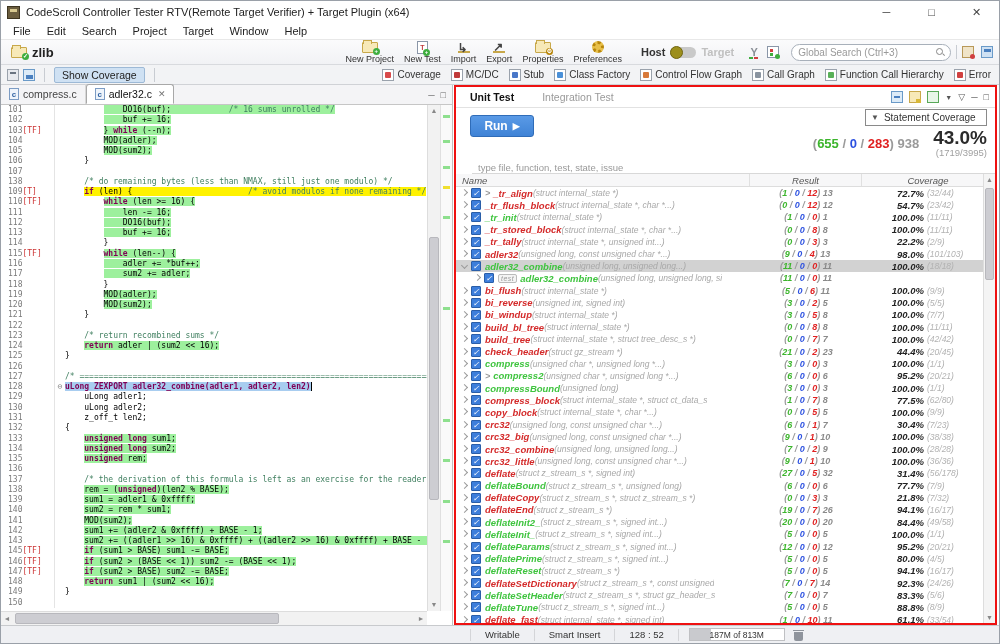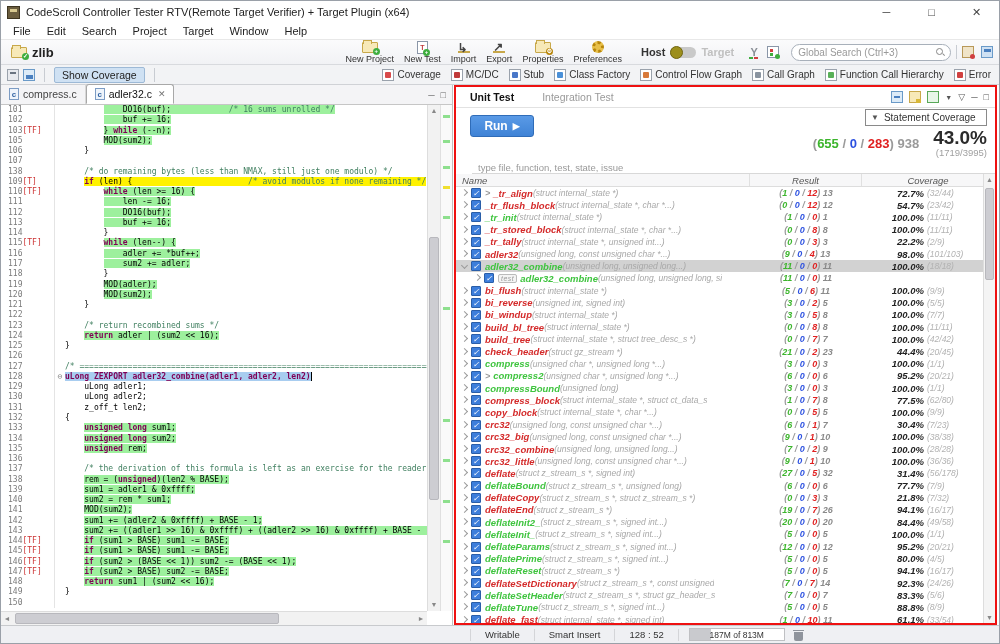--- a/index.html
+++ b/index.html
@@ -340,20 +340,21 @@
           </div>
           <div id="editor-minmax">
             <span>─</span>
             <span>□</span>
           </div>
         </div>
       <div id="code">
           <div class="cl"><span class="gut">101</span><span class="fold"></span><span class="ct">        <span class="hl-g">    DO16(buf);            <span class="cmt">/* 16 sums unrolled */</span></span></span></div>
           <div class="cl"><span class="gut">102</span><span class="fold"></span><span class="ct">        <span class="hl-g">    buf += 16;</span></span></div>
           <div class="cl"><span class="gut">103<span class="mk">[TF]</span></span><span class="fold"></span><span class="ct">        <span class="hl-g">} <span class="kw">while</span> (--n);</span></span></div>
+          <div class="cl"><span class="gut">104</span><span class="fold"></span><span class="ct">        <span class="hl-g">MOD(adler);</span></span></div>
           <div class="cl"><span class="gut">105</span><span class="fold"></span><span class="ct">        <span class="hl-g">MOD(sum2);</span></span></div>
           <div class="cl"><span class="gut">106</span><span class="fold"></span><span class="ct">    }</span></div>
           <div class="cl"><span class="gut">107</span><span class="fold"></span></div>
           <div class="cl"><span class="gut">138</span><span class="fold"></span><span class="ct">    <span class="cmt">/* do remaining bytes (less than NMAX, still just one modulo) */</span></span></div>
           <div class="cl"><span class="gut">109<span class="mk">[T]</span></span><span class="fold"></span><span class="ct">    <span class="hl-y"><span class="kw">if</span> (len) {                        <span class="cmt">/* avoid modulos if none remaining */</span></span></span></div>
           <div class="cl"><span class="gut">110<span class="mk">[TF]</span></span><span class="fold"></span><span class="ct">        <span class="hl-g"><span class="kw">while</span> (len &gt;= 16) {</span></span></div>
           <div class="cl"><span class="gut">111</span><span class="fold"></span><span class="ct">        <span class="hl-g">    len -= 16;</span></span></div>
           <div class="cl"><span class="gut">112</span><span class="fold"></span><span class="ct">        <span class="hl-g">    DO16(buf);</span></span></div>
           <div class="cl"><span class="gut">113</span><span class="fold"></span><span class="ct">        <span class="hl-g">    buf += 16;</span></span></div>
           <div class="cl"><span class="gut">114</span><span class="fold"></span><span class="ct">        }</span></div>
@@ -379,21 +380,20 @@
           <div class="cl"><span class="gut">134</span><span class="fold"></span><span class="ct">    <span class="hl-g"><span class="kw">unsigned</span> <span class="kw">long</span> sum2;</span></span></div>
           <div class="cl"><span class="gut">135</span><span class="fold"></span><span class="ct">    <span class="hl-g"><span class="kw">unsigned</span> rem;</span></span></div>
           <div class="cl"><span class="gut">136</span><span class="fold"></span></div>
           <div class="cl"><span class="gut">137</span><span class="fold"></span><span class="ct">    <span class="cmt">/* the derivation of this formula is left as an exercise for the reader */</span></span></div>
           <div class="cl"><span class="gut">138</span><span class="fold"></span><span class="ct">    <span class="hl-g">rem = (<span class="kw">unsigned</span>)(len2 % BASE);</span></span></div>
           <div class="cl"><span class="gut">139</span><span class="fold"></span><span class="ct">    <span class="hl-g">sum1 = adler1 &amp; 0xffff;</span></span></div>
           <div class="cl"><span class="gut">140</span><span class="fold"></span><span class="ct">    <span class="hl-g">sum2 = rem * sum1;</span></span></div>
           <div class="cl"><span class="gut">141</span><span class="fold"></span><span class="ct">    <span class="hl-g">MOD(sum2);</span></span></div>
           <div class="cl"><span class="gut">142</span><span class="fold"></span><span class="ct">    <span class="hl-g">sum1 += (adler2 &amp; 0xffff) + BASE - 1;</span></span></div>
           <div class="cl"><span class="gut">143</span><span class="fold"></span><span class="ct">    <span class="hl-g">sum2 += ((adler1 &gt;&gt; 16) &amp; 0xffff) + ((adler2 &gt;&gt; 16) &amp; 0xffff) + BASE - rem</span></span></div>
-          <div class="cl"><span class="gut">144<span class="mk">[TF]</span></span><span class="fold"></span><span class="ct">    <span class="hl-g"><span class="kw">if</span> (sum1 &gt; BASE) sum1 -= BASE;</span></span></div>
           <div class="cl"><span class="gut">145<span class="mk">[TF]</span></span><span class="fold"></span><span class="ct">    <span class="hl-g"><span class="kw">if</span> (sum1 &gt; BASE) sum1 -= BASE;</span></span></div>
           <div class="cl"><span class="gut">146<span class="mk">[TF]</span></span><span class="fold"></span><span class="ct">    <span class="hl-g"><span class="kw">if</span> (sum2 &gt; (BASE &lt;&lt; 1)) sum2 -= (BASE &lt;&lt; 1);</span></span></div>
           <div class="cl"><span class="gut">147<span class="mk">[TF]</span></span><span class="fold"></span><span class="ct">    <span class="hl-g"><span class="kw">if</span> (sum2 &gt; BASE) sum2 -= BASE;</span></span></div>
           <div class="cl"><span class="gut">148</span><span class="fold"></span><span class="ct">    <span class="hl-g"><span class="kw">return</span> sum1 | (sum2 &lt;&lt; 16);</span></span></div>
           <div class="cl"><span class="gut">149</span><span class="fold"></span><span class="ct">}</span></div>
           <div class="cl"><span class="gut">150</span><span class="fold"></span></div>
         </div>
       <div id="overview">
           <i style="background: rgb(142, 224, 142); top: 2%;"></i>
           <i style="background: rgb(142, 224, 142); top: 7%;"></i>

